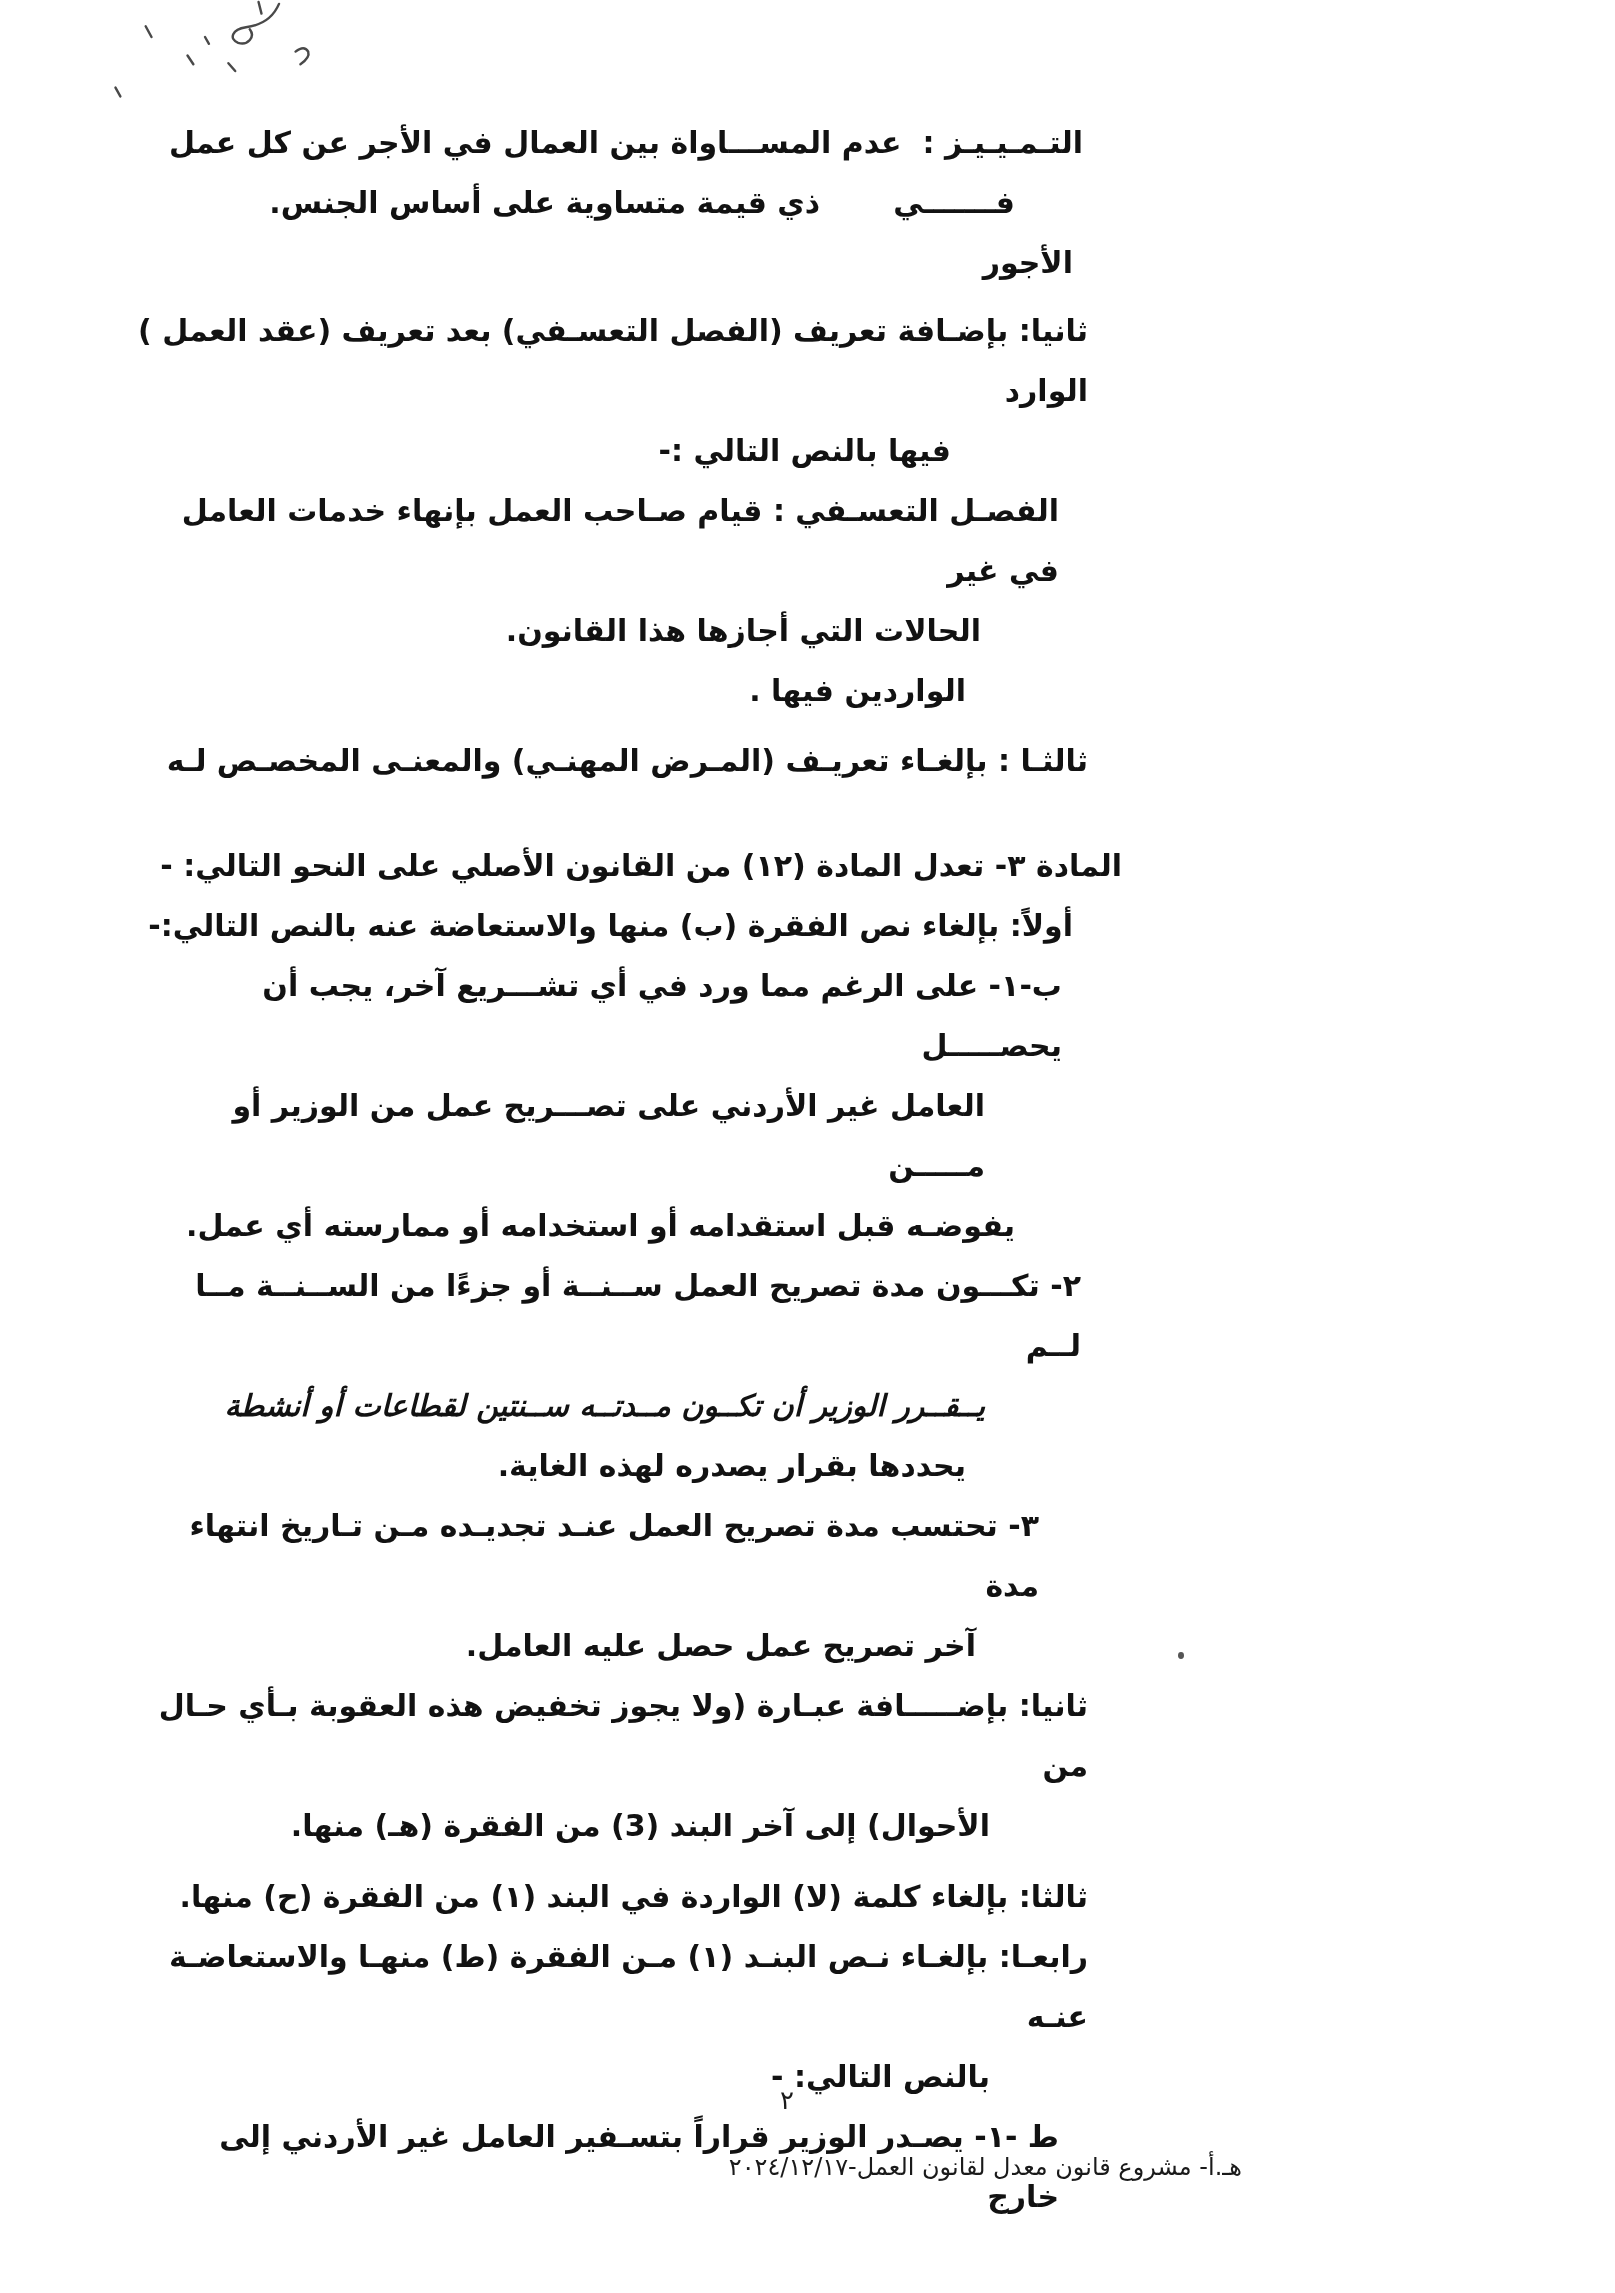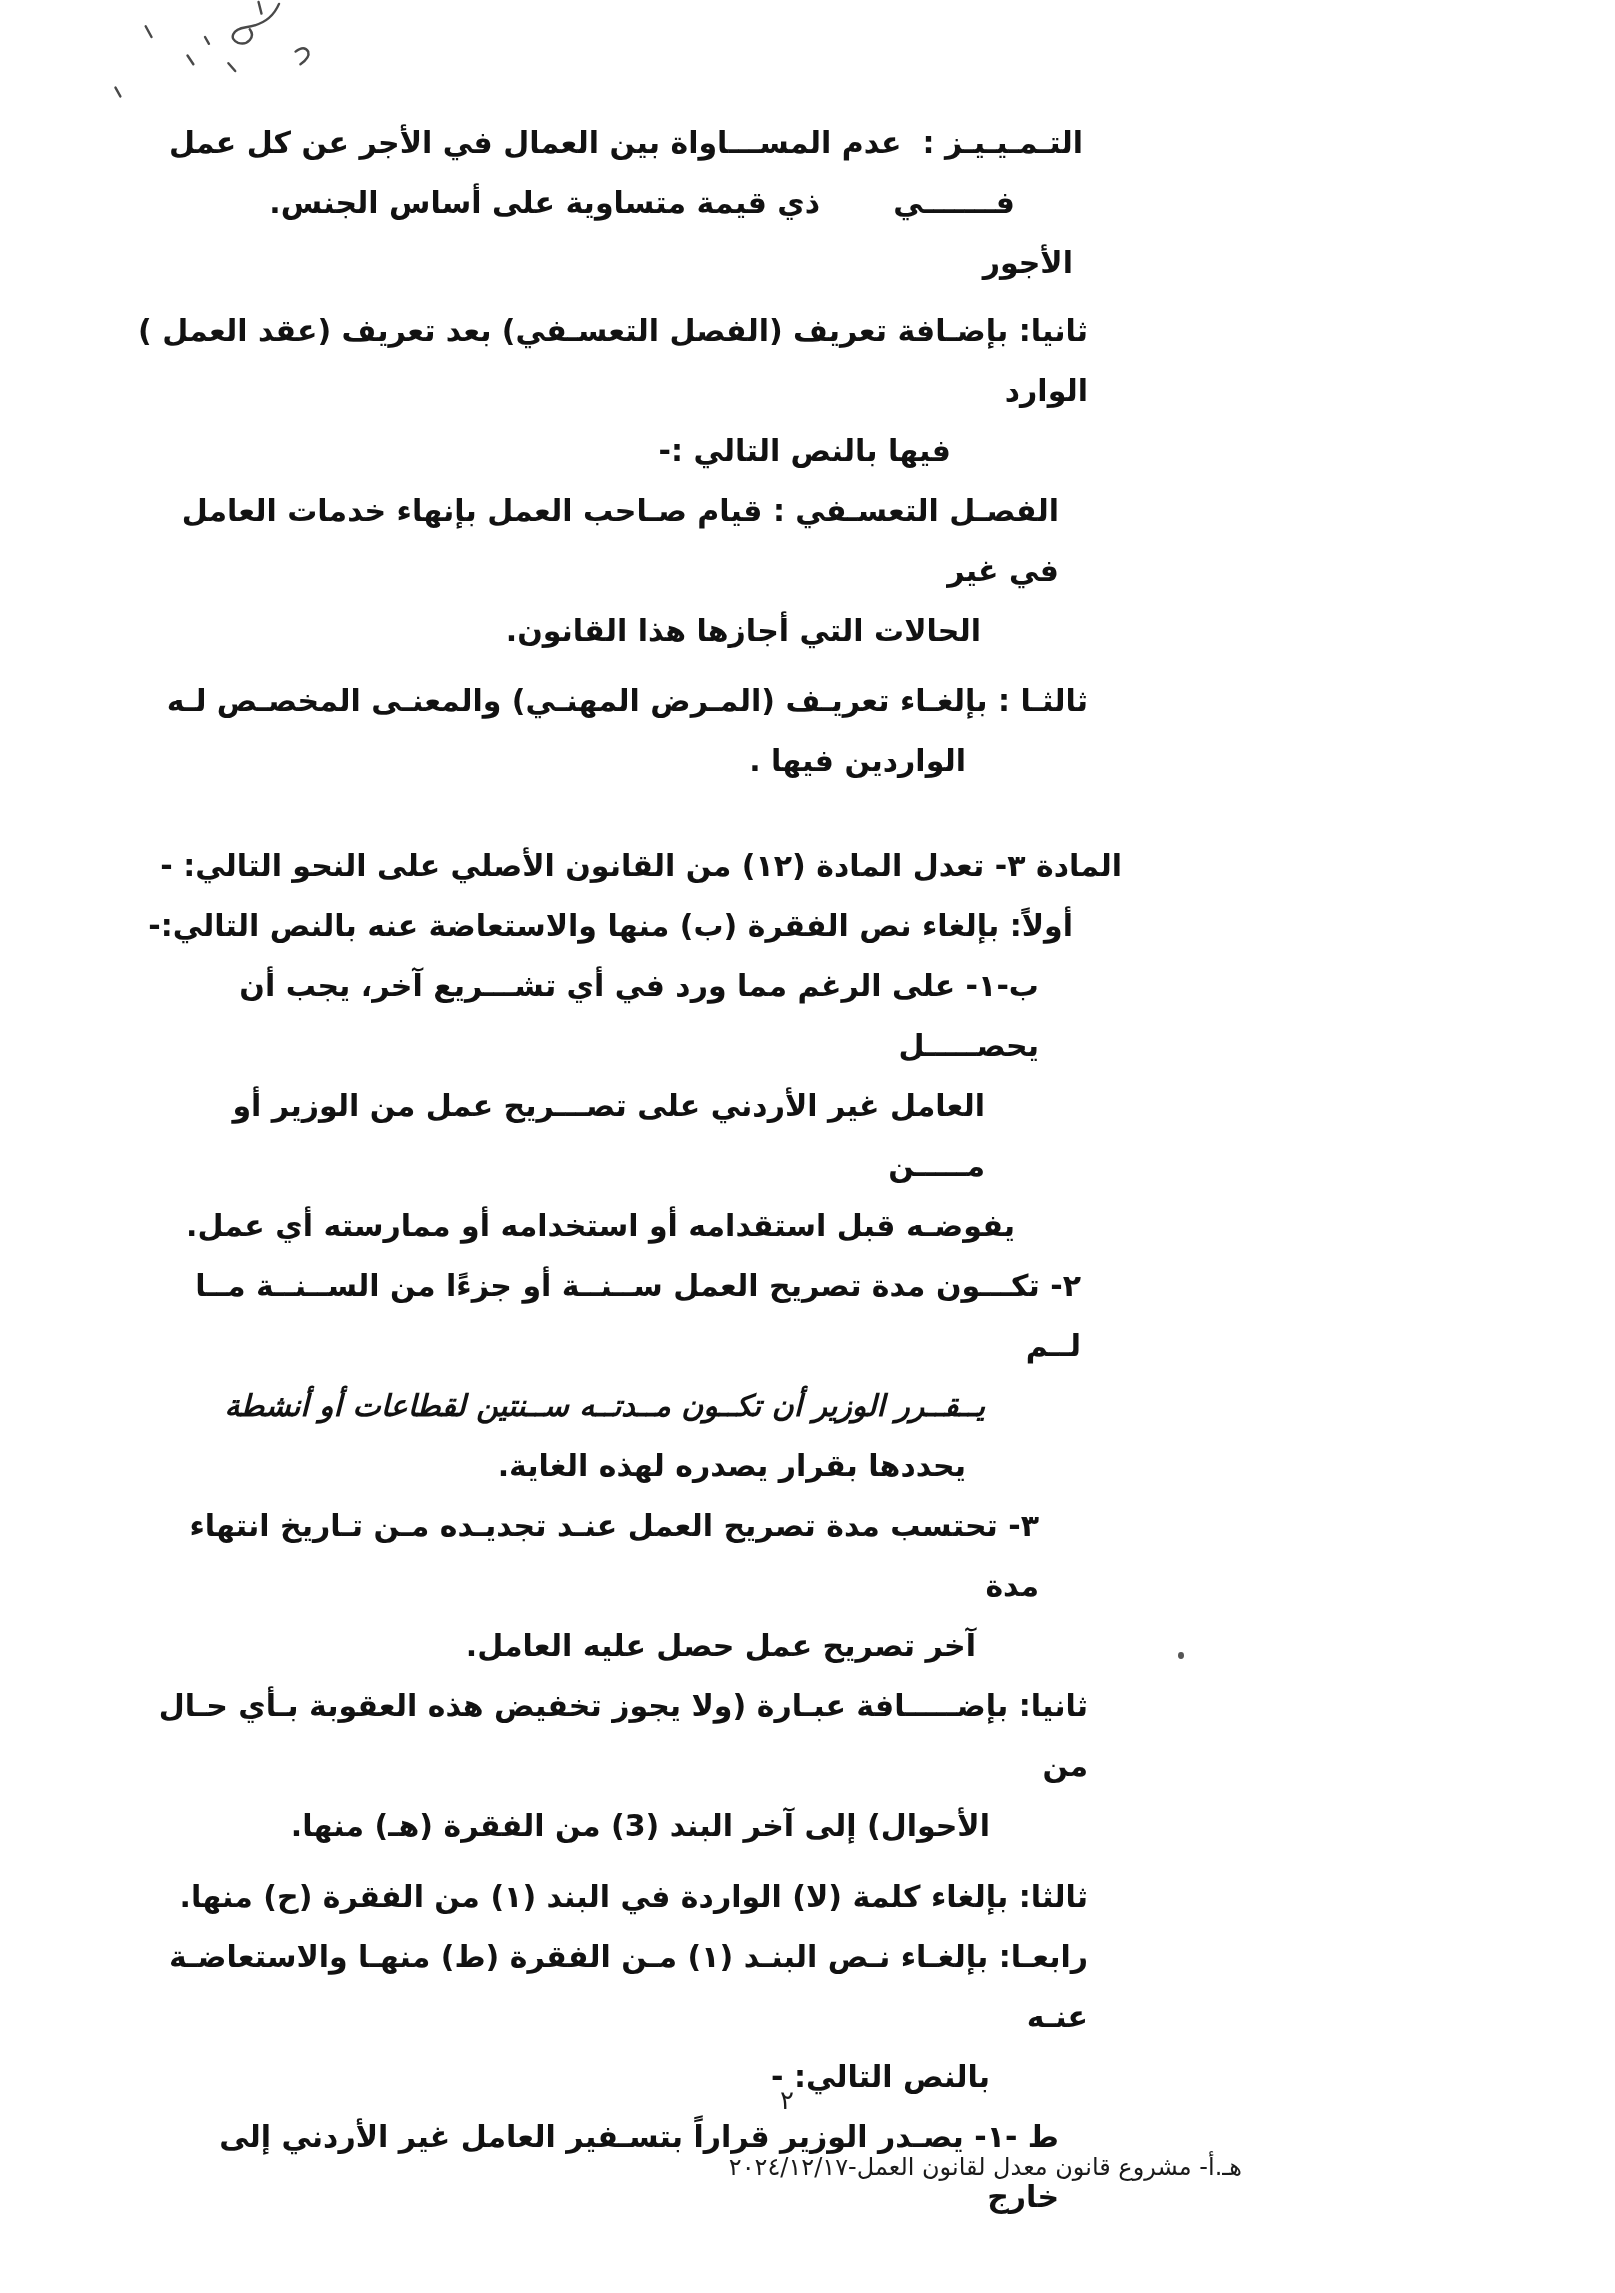--- a/index.html
+++ b/index.html
@@ -49,25 +49,25 @@
   </svg>
 
   <div class="text-block" id="document-body">
       <div class="line" style="margin-right: 39px;">التـمـيـيـز :  عدم المســـاواة بين العمال في الأجر عن كل عمل</div>
       <div class="line" style="margin-right: 107px;">فـــــــي       ذي قيمة متساوية على أساس الجنس.</div>
       <div class="line" style="margin-right: 49px;">الأجور</div>
       <div class="line" style="margin-right: 34px; margin-top: 7.8px;">ثانيا: بإضـافة تعريف (الفصل التعسـفي) بعد تعريف (عقد العمل ) الوارد</div>
       <div class="line" style="margin-right: 171px;">فيها بالنص التالي :-</div>
       <div class="line" style="margin-right: 63px;">الفصـل التعسـفي : قيام صـاحب العمل بإنهاء خدمات العامل في غير</div>
       <div class="line" style="margin-right: 141px;">الحالات التي أجازها هذا القانون.</div>
+      <div class="line" style="margin-right: 156px;">الواردين فيها .</div>
       <div class="line" style="margin-right: 34px; margin-top: 9.8px;">ثالثـا : بإلغـاء تعريـف (المـرض المهنـي) والمعنـى المخصـص لـه</div>
-      <div class="line" style="margin-right: 156px;">الواردين فيها .</div>
       <div class="line" style="margin-right: 0px; margin-top: 45px;">المادة ٣- تعدل المادة (١٢) من القانون الأصلي على النحو التالي: -</div>
       <div class="line" style="margin-right: 49px;">أولاً: بإلغاء نص الفقرة (ب) منها والاستعاضة عنه بالنص التالي:-</div>
-      <div class="line" style="margin-right: 83px; text-align: right;">ب-١- على الرغم مما ورد في أي تشـــريع آخر، يجب أن يحصـــــل</div>
+      <div class="line" style="margin-right: 60px; text-align: right;">ب-١- على الرغم مما ورد في أي تشـــريع آخر، يجب أن يحصـــــل</div>
       <div class="line" style="margin-right: 137px;">العامل غير الأردني على تصـــريح عمل من الوزير أو مـــــن</div>
       <div class="line" style="margin-right: 107px;">يفوضـه قبل استقدامه أو استخدامه أو ممارسته أي عمل.</div>
       <div class="line" style="margin-right: 41px;">٢- تكـــون مدة تصريح العمل ســنــة أو جزءًا من الســنــة مــا لــم</div>
       <div class="line" style="margin-right: 137px; font-style: italic;">يــقــرر الوزير أن تكــون مــدتــه ســنتين لقطاعات أو أنشطة</div>
       <div class="line" style="margin-right: 156px;">يحددها بقرار يصدره لهذه الغاية.</div>
       <div class="line" style="margin-right: 83px;">٣- تحتسب مدة تصريح العمل عنـد تجديـده مـن تـاريخ انتهاء مدة</div>
       <div class="line" style="margin-right: 146px;">آخر تصريح عمل حصل عليه العامل.</div>
       <div class="line" style="margin-right: 34px;">ثانيا: بإضـــــافة عبـارة (ولا يجوز تخفيض هذه العقوبة بـأي حـال من</div>
       <div class="line" style="margin-right: 132px;">الأحوال) إلى آخر البند (3) من الفقرة (هـ) منها.</div>
       <div class="line" style="margin-right: 34px; margin-top: 11.7px;">ثالثا: بإلغاء كلمة (لا) الواردة في البند (١) من الفقرة (ح) منها.</div>

